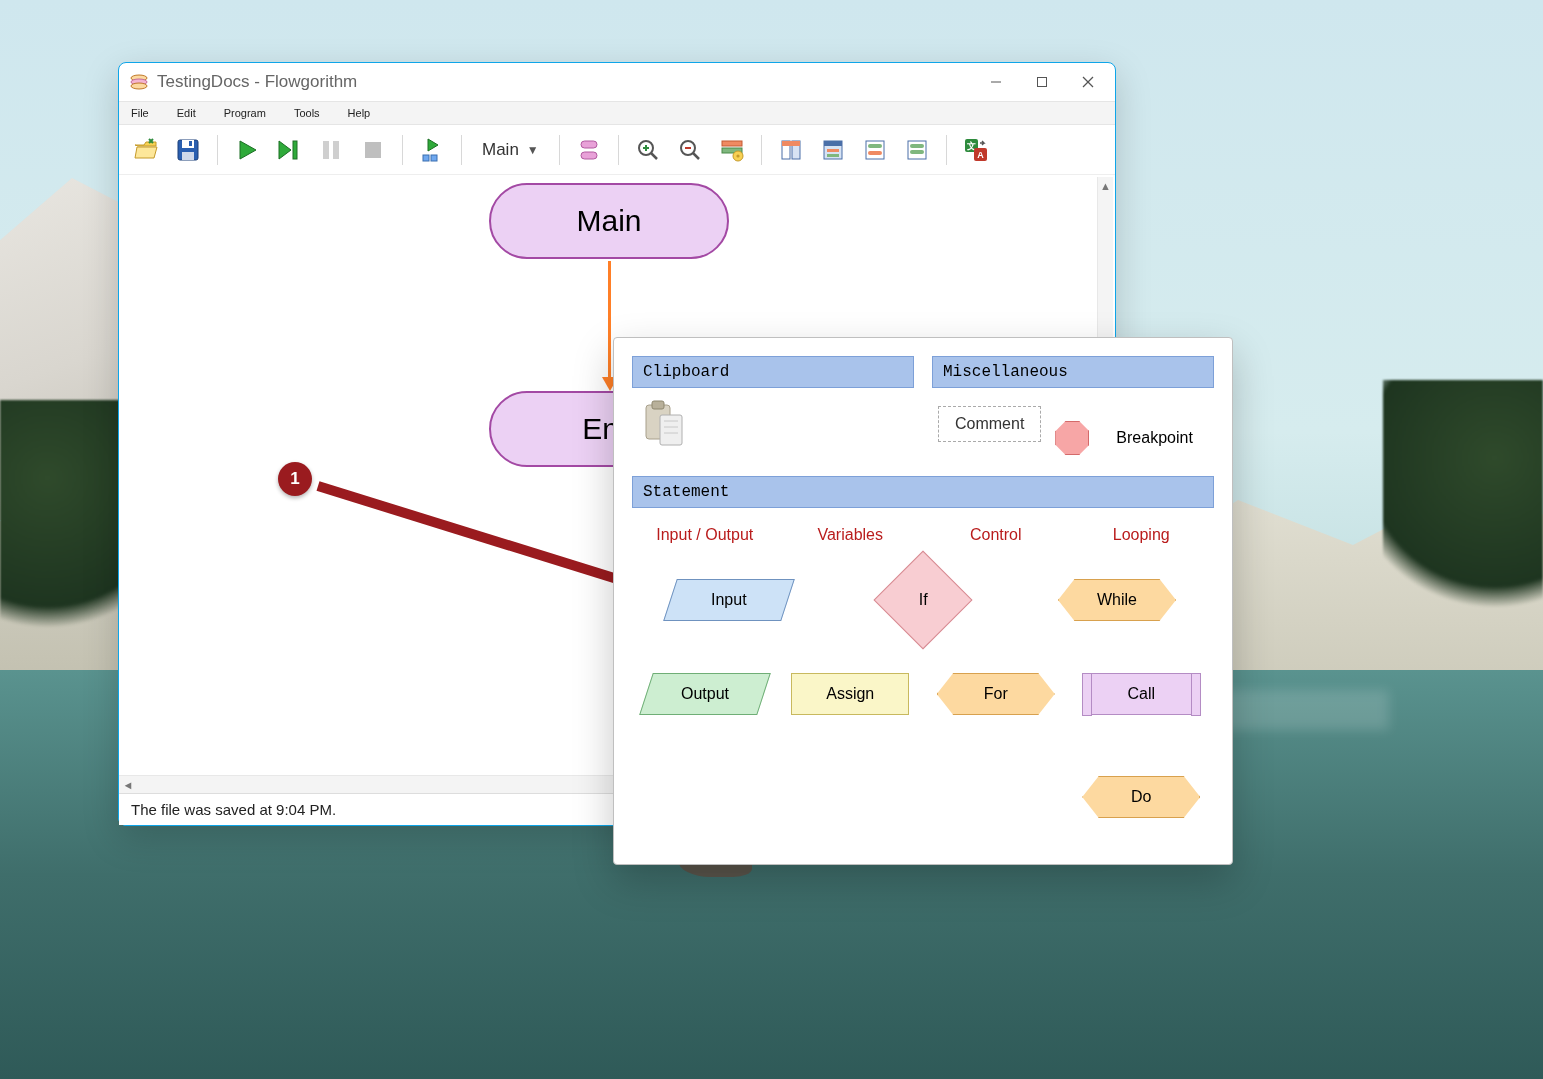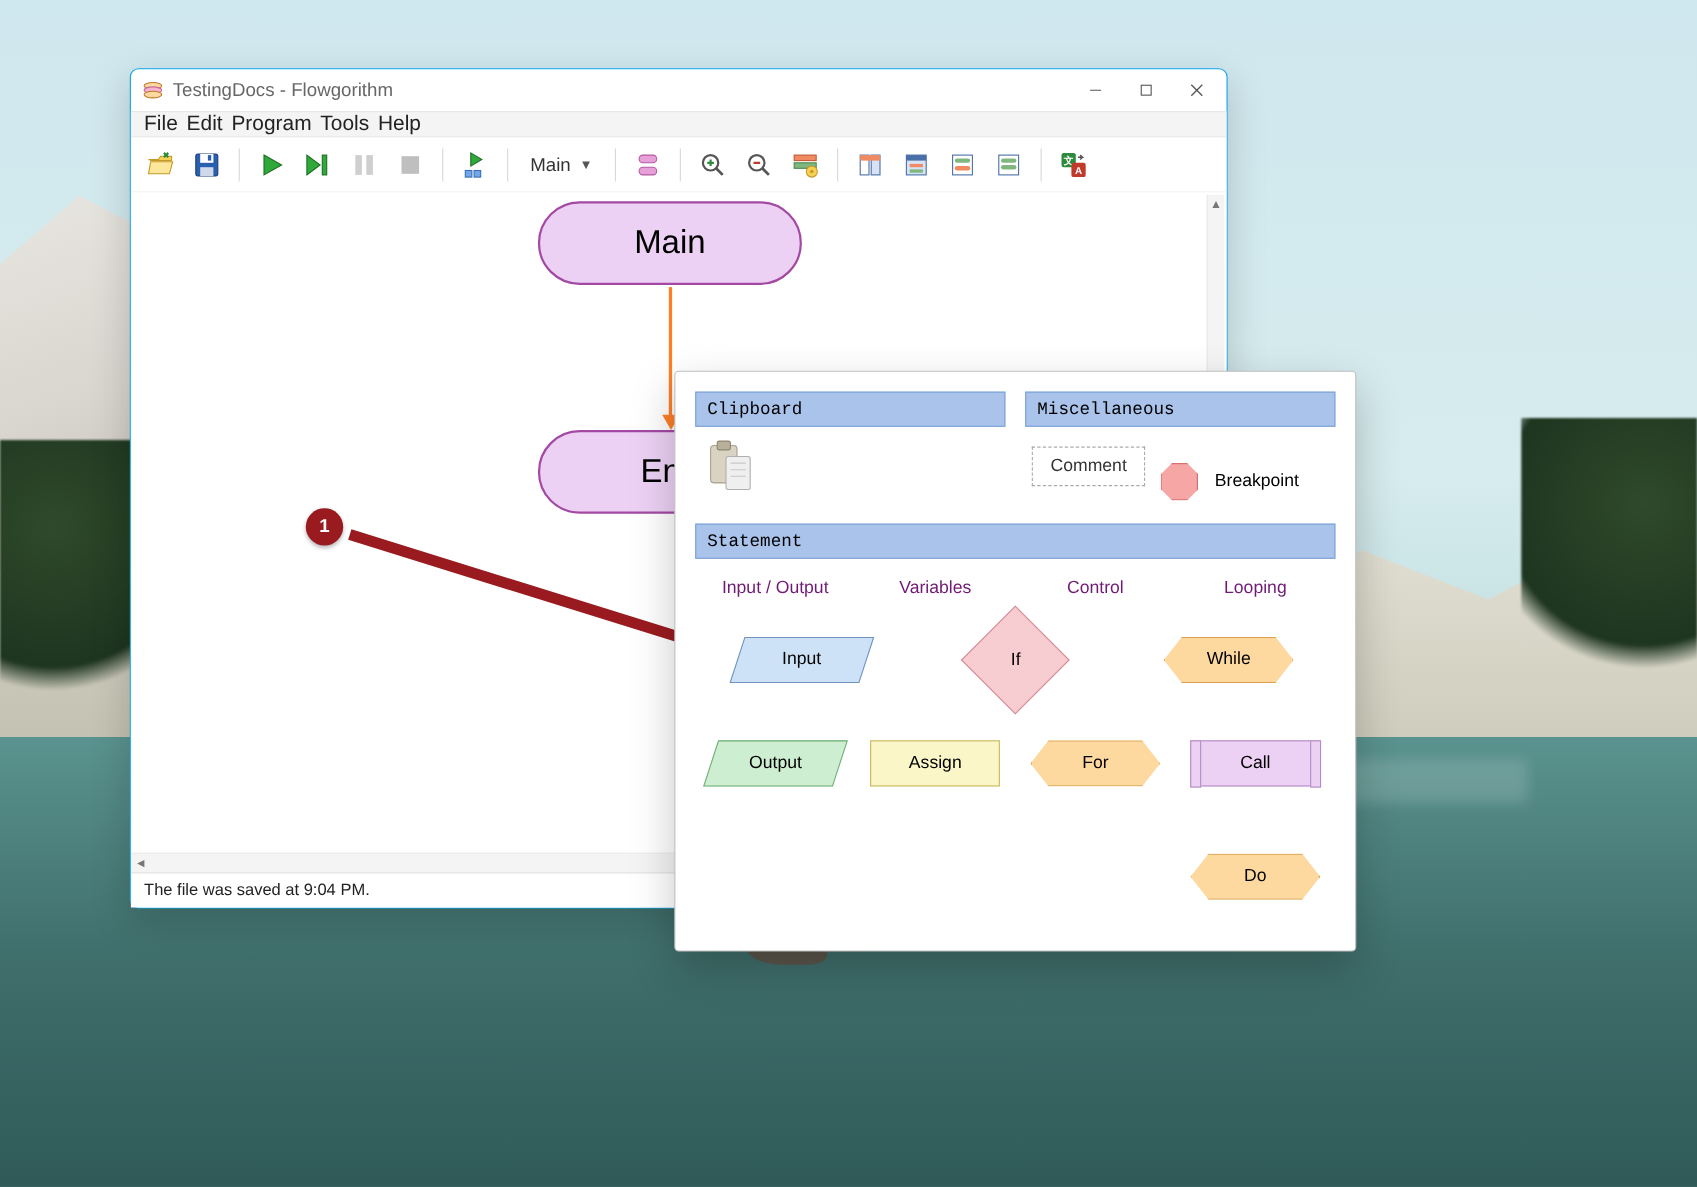--- a/index.html
+++ b/index.html
@@ -34,21 +34,21 @@
   .window { position:absolute; left:118px; top:62px; width:998px; height:764px;
     background:#fff; border:1px solid #0ea5e9; border-radius:8px;
     box-shadow:0 12px 36px rgba(0,0,0,.18); display:flex; flex-direction:column; }
   .titlebar { height:38px; display:flex; align-items:center; padding:0 4px 0 10px;
     font-size:17px; color:#666; }
   .titlebar .icon { width:20px; height:20px; margin-right:8px; }
   .win-ctrls { margin-left:auto; display:flex; }
   .win-btn { width:46px; height:32px; display:flex; align-items:center; justify-content:center;
     color:#555; border-radius:4px; }
   .menubar { height:24px; background:#f4f4f4; display:flex; align-items:center;
-    padding:0 8px; font-size:19px; color:#222; border-top:1px solid #e5e5e5; border-bottom:1px solid #e5e5e5;}
+    padding:0 8px; font-size:11px; color:#222; gap:20px; border-top:1px solid #e5e5e5; border-bottom:1px solid #e5e5e5;}
   .menubar span { padding:2px 4px; }
   .toolbar { height:50px; background:#fff; display:flex; align-items:center; padding:0 8px;
     border-bottom:1px solid #eee; gap:4px; }
   .tb-btn { width:38px; height:38px; display:flex; align-items:center; justify-content:center;
     border-radius:4px; }
   .tb-sep { width:1px; height:30px; background:#d8d8d8; margin:0 6px; }
   .fn-sel { display:flex; align-items:center; gap:8px; font-size:17px; color:#333; padding:0 10px;}
   .fn-sel .chev { font-size:12px; color:#555;}
   .canvas { flex:1; background:#fff; position:relative; }
   .scrollbar-v { position:absolute; right:2px; top:2px; width:16px; bottom:2px; background:#f4f4f4; border-left:1px solid #e8e8e8;}
@@ -76,26 +76,26 @@
   .panel { position:absolute; left:613px; top:337px; width:620px; height:528px;
     background:#fff; border:1px solid #bfbfbf; border-radius:4px;
     box-shadow:0 16px 40px rgba(0,0,0,.22); padding:18px; }
   .panel-row { display:flex; gap:18px; }
   .sec-hdr { background:#a9c3eb; border:1px solid #7da0d8; color:#000;
     padding:6px 10px; font-size:16px;font-family:Liberation Mono, monospace; }
   .sec { flex:1; }
   .clip-body { height:72px; display:flex; align-items:center; padding-left:10px;}
   .misc-body { height:72px; display:flex; align-items:center; justify-content:flex-start; gap:14px; padding-left:6px;}
   .comment-btn { border:1px dashed #aaa; padding:8px 16px; font-size:16px; color:#333; background:#fff;}
-  .bp { display:flex; align-items:center; gap:15px; font-size:16px;margin-top:28px;}
+  .bp { display:flex; align-items:center; gap:27px; font-size:16px;margin-top:28px;}
   .octagon { width:34px; height:34px; background:#f7a6a6; border:1.5px solid #d46a6a;
     clip-path: polygon(30% 0,70% 0,100% 30%,100% 70%,70% 100%,30% 100%,0 70%,0 30%);}
   .stmt-hdr { margin-top:16px; }
   .cols { display:flex; margin-top:18px; }
-  .col { flex:1; text-align:center; font-size:16px; color:#701a75; }
+  .col { flex:1; text-align:center; font-size:16px; color:#b91c1c; }
   .shape-row { display:flex; margin-top:26px; height:60px;}
   .shape-row > div { flex:1; display:flex; align-items:center; justify-content:center;}
   .shape { font-size:16px; color:#000; display:flex; align-items:center; justify-content:center;}
   .parallelogram { width:118px; height:42px; border:1.5px solid; transform:skewX(-18deg);}
   .parallelogram span{ transform:skewX(18deg);}
   .input-sh{ background:#cde2f7; border-color:#6f92bf;}
   .output-sh{ background:#cdeed1; border-color:#6fae76;}
   .rect-tab{ width:118px; height:42px; border:1.5px solid #c8b95e; background:#faf6c8; position:relative;}
   .rect-tab::before{content:"";position:absolute;left:-1.5px;right:-1.5px;top:-9px;height:9px;border:1.5px solid #c8b95e;border-bottom:none;background:#faf6c8;}
   .rect-plain{ width:118px; height:42px; border:1.5px solid #c8b95e; background:#faf6c8;}

